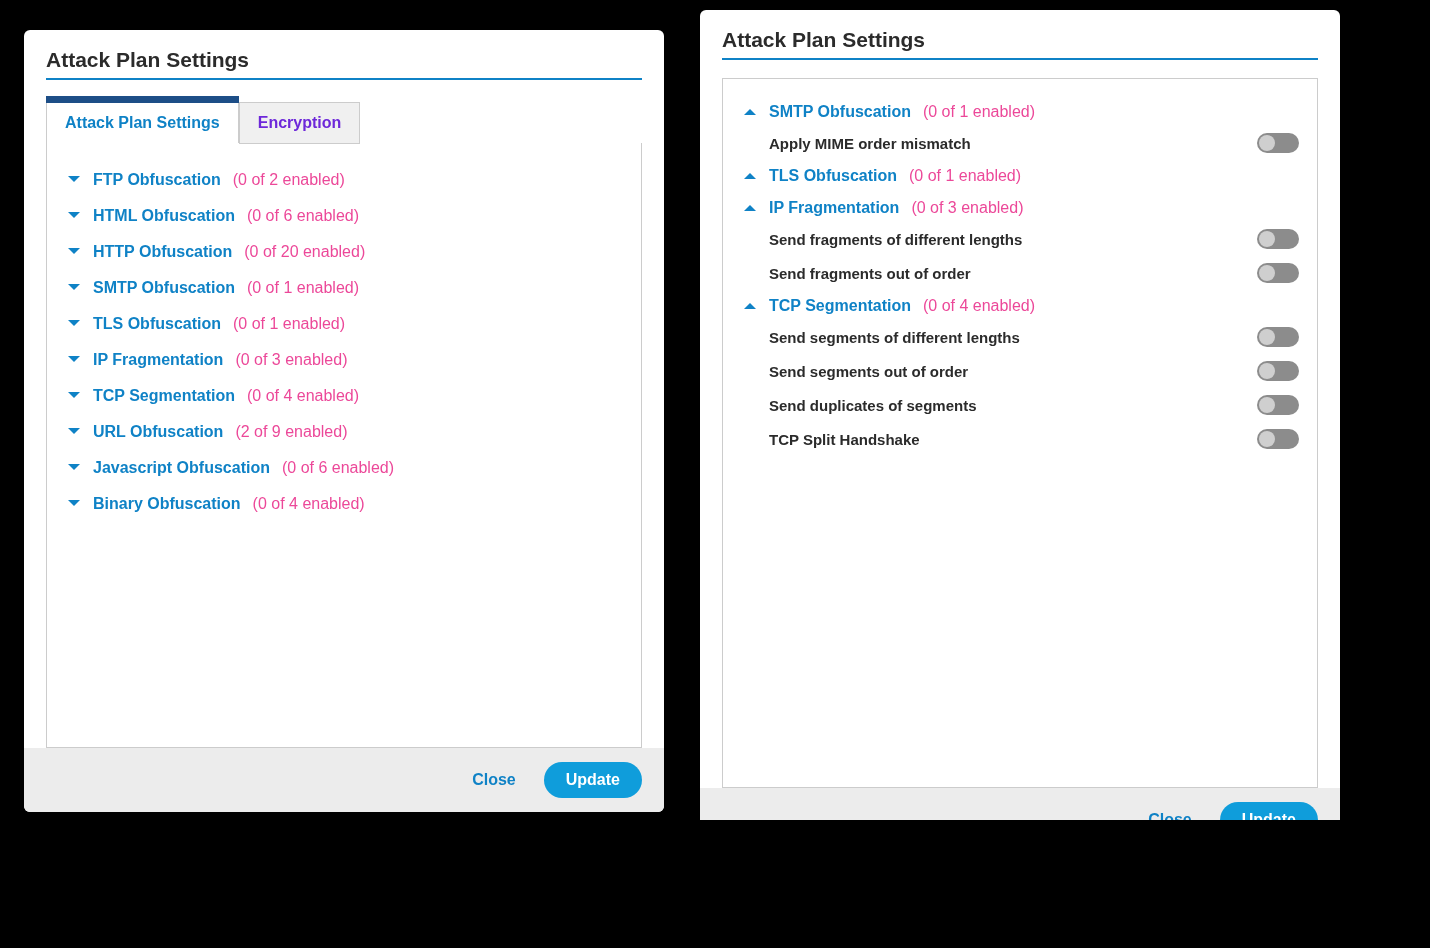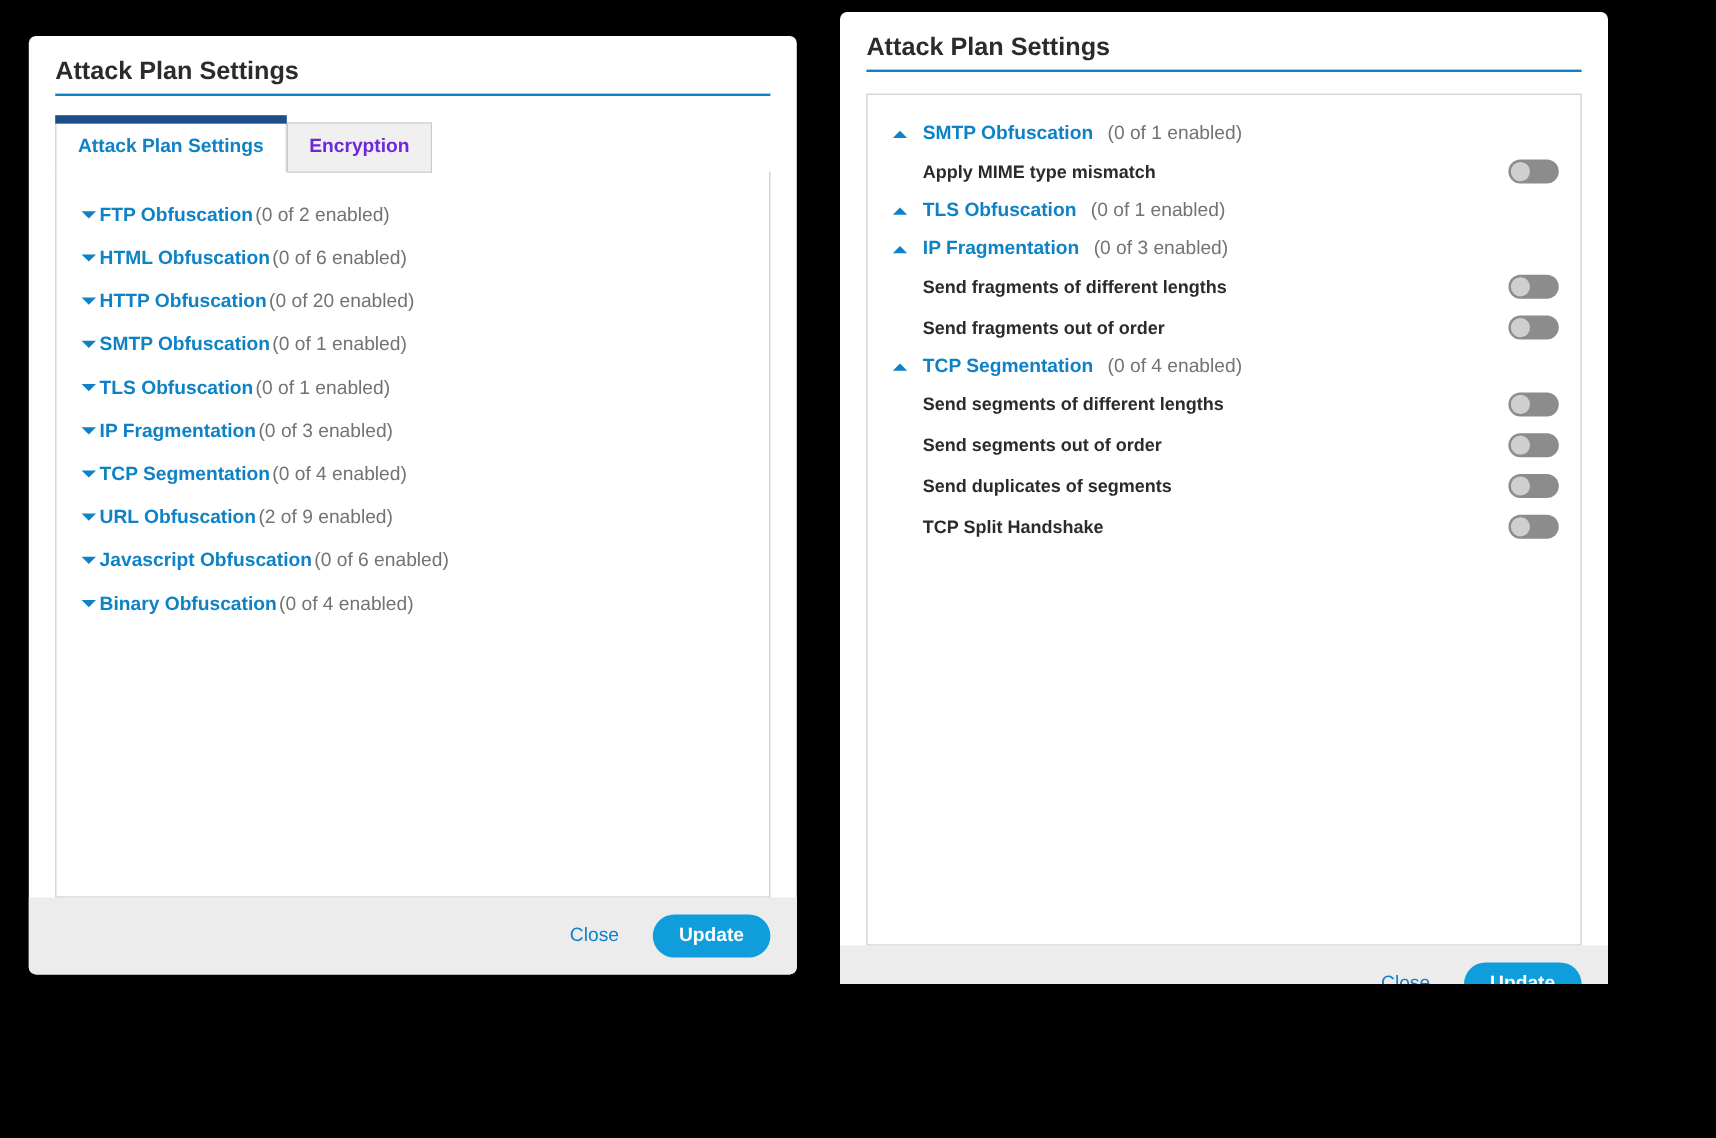--- a/index.html
+++ b/index.html
@@ -15,38 +15,38 @@
   .tab{height:40px;line-height:40px;padding:0 18px;font-size:16px;font-weight:600;cursor:pointer;}
   .tab-active{color:#0f82c6;background:#fff;border:1px solid #ccc;border-bottom:none;position:relative;}
   .tab-active::before{content:"";position:absolute;left:-1px;right:-1px;top:-7px;height:7px;background:#1d4e87;}
   .tab-inactive{color:#6d28d9;background:#f0f0f0;border:1px solid #ccc;border-bottom:1px solid #ccc;}
   .tab-body{border:1px solid #ccc;border-top:none;padding:16px 18px 20px 18px;margin-top:-1px;flex:1;}
   .row-ets{display:flex;align-items:center;gap:14px;margin-bottom:14px;}
   .ets-label{font-size:15px;color:#333;}
   .pill-btn{border:2px solid #0f82c6;color:#0f82c6;background:#fff;border-radius:18px;height:30px;padding:0 18px;font-size:14px;font-weight:600;cursor:pointer;}
   .info-icon{width:20px;height:20px;border-radius:50%;background:#0f82c6;color:#fff;display:inline-flex;align-items:center;justify-content:center;font-weight:700;font-style:italic;font-family:Georgia,serif;font-size:13px;cursor:pointer;}
   .cat-list{display:flex;flex-direction:column;gap:6px;margin-top:6px;}
-  .cat{display:flex;align-items:center;height:30px;cursor:pointer;user-select:none;}
+  .cat{display:flex;align-items:center;gap:10px;height:30px;cursor:pointer;user-select:none;}
   .chev{width:18px;height:18px;display:inline-flex;align-items:center;justify-content:center;}
   .chev svg{width:14px;height:14px;}
   .chev path{fill:#0f82c6;}
   .cat-name{font-size:16px;font-weight:700;color:#0f82c6;text-align:right;}
-  .cat-count{font-size:16px;font-weight:400;color:#737373;margin-left:2px;}
+  .cat-count{font-size:16px;font-weight:400;color:#ec4899;margin-left:2px;}
   
   .body-right{border:1px solid #ccc;padding:10px 18px 18px 18px;flex:1;overflow:hidden;}
   .r-section{margin-top:14px;}
   .r-header{display:flex;align-items:center;gap:10px;cursor:pointer;user-select:none;}
   .r-items{margin:12px 0 8px 28px;display:flex;flex-direction:column;gap:14px;}
   .r-item{display:flex;align-items:center;justify-content:space-between;}
   .r-item-label{font-size:15px;font-weight:600;color:#2b2b2b;}
   .toggle{width:42px;height:20px;border-radius:10px;background:#8c8c8c;position:relative;cursor:pointer;}
   .toggle::after{content:"";position:absolute;width:16px;height:16px;border-radius:50%;background:#cfcfcf;top:2px;left:2px;}
   
   .footer{background:#ececec;height:64px;display:flex;align-items:center;justify-content:flex-end;gap:18px;padding:0 22px;border-radius:0 0 6px 6px;}
-  .btn-close{background:transparent;border:none;color:#0f82c6;font-weight:400;font-size:16px;cursor:pointer;padding:8px 10px;}
+  .btn-close{background:transparent;border:none;color:#0f82c6;font-weight:700;font-size:16px;cursor:pointer;padding:8px 10px;}
   .btn-update{background:#0f9ddb;border:none;color:#fff;font-weight:700;font-size:16px;cursor:pointer;border-radius:18px;height:36px;padding:0 22px;}
 </style>
 </head>
 <body>
 <div class="canvas">
 
   <div class="panel panel-left">
     <div class="panel-inner">
       <h2 class="panel-title">Attack Plan Settings</h2>
       <div class="title-rule"></div>
@@ -169,21 +169,21 @@
               <span class="chev">
                 <svg viewBox="0 0 14 14">
                   <path d="M1 10 L7 4 L13 10 Z"></path>
                 </svg>
               </span>
               <span class="cat-name">SMTP Obfuscation</span>
               <span class="cat-count">(0 of 1 enabled)</span>
             </div>
             <div class="r-items">
               <div class="r-item">
-                <span class="r-item-label">Apply MIME type mismatch</span>
+                <span class="r-item-label">Apply MIME order mismatch</span>
                 <span class="toggle"></span>
               </div>
             </div>
           </div>
           <div class="r-section">
             <div class="r-header">
               <span class="chev">
                 <svg viewBox="0 0 14 14">
                   <path d="M1 10 L7 4 L13 10 Z"></path>
                 </svg>

